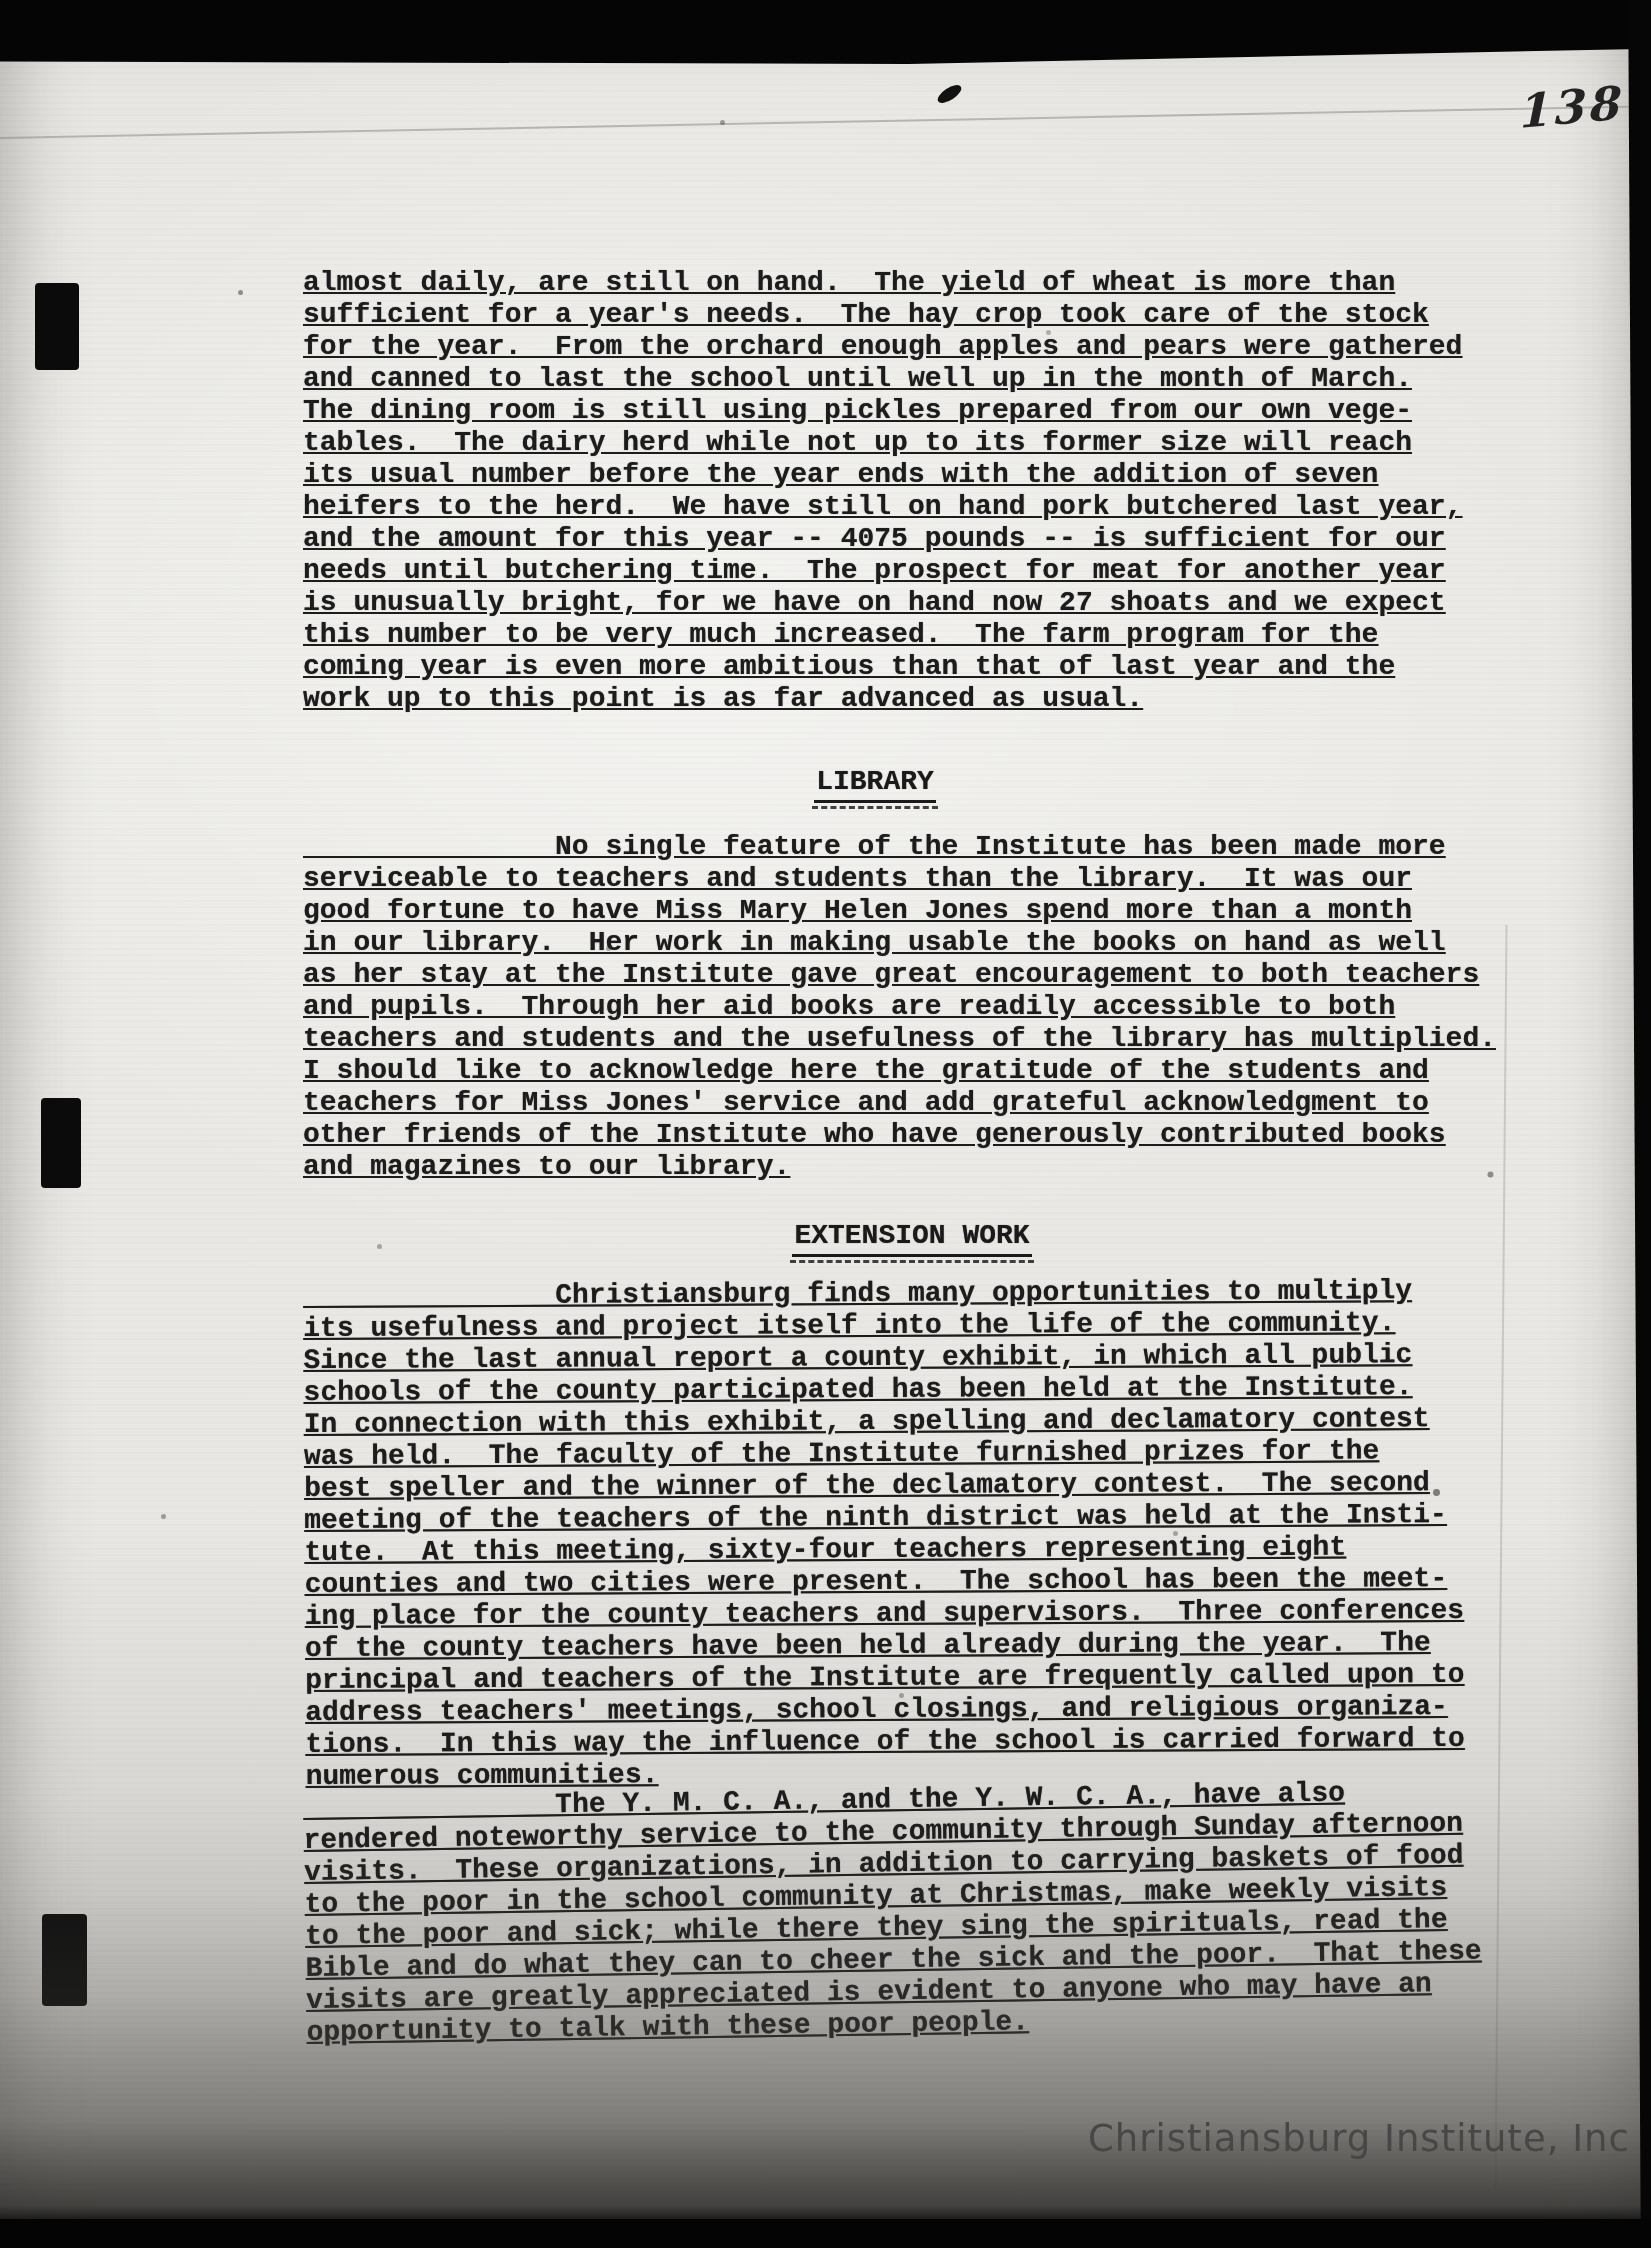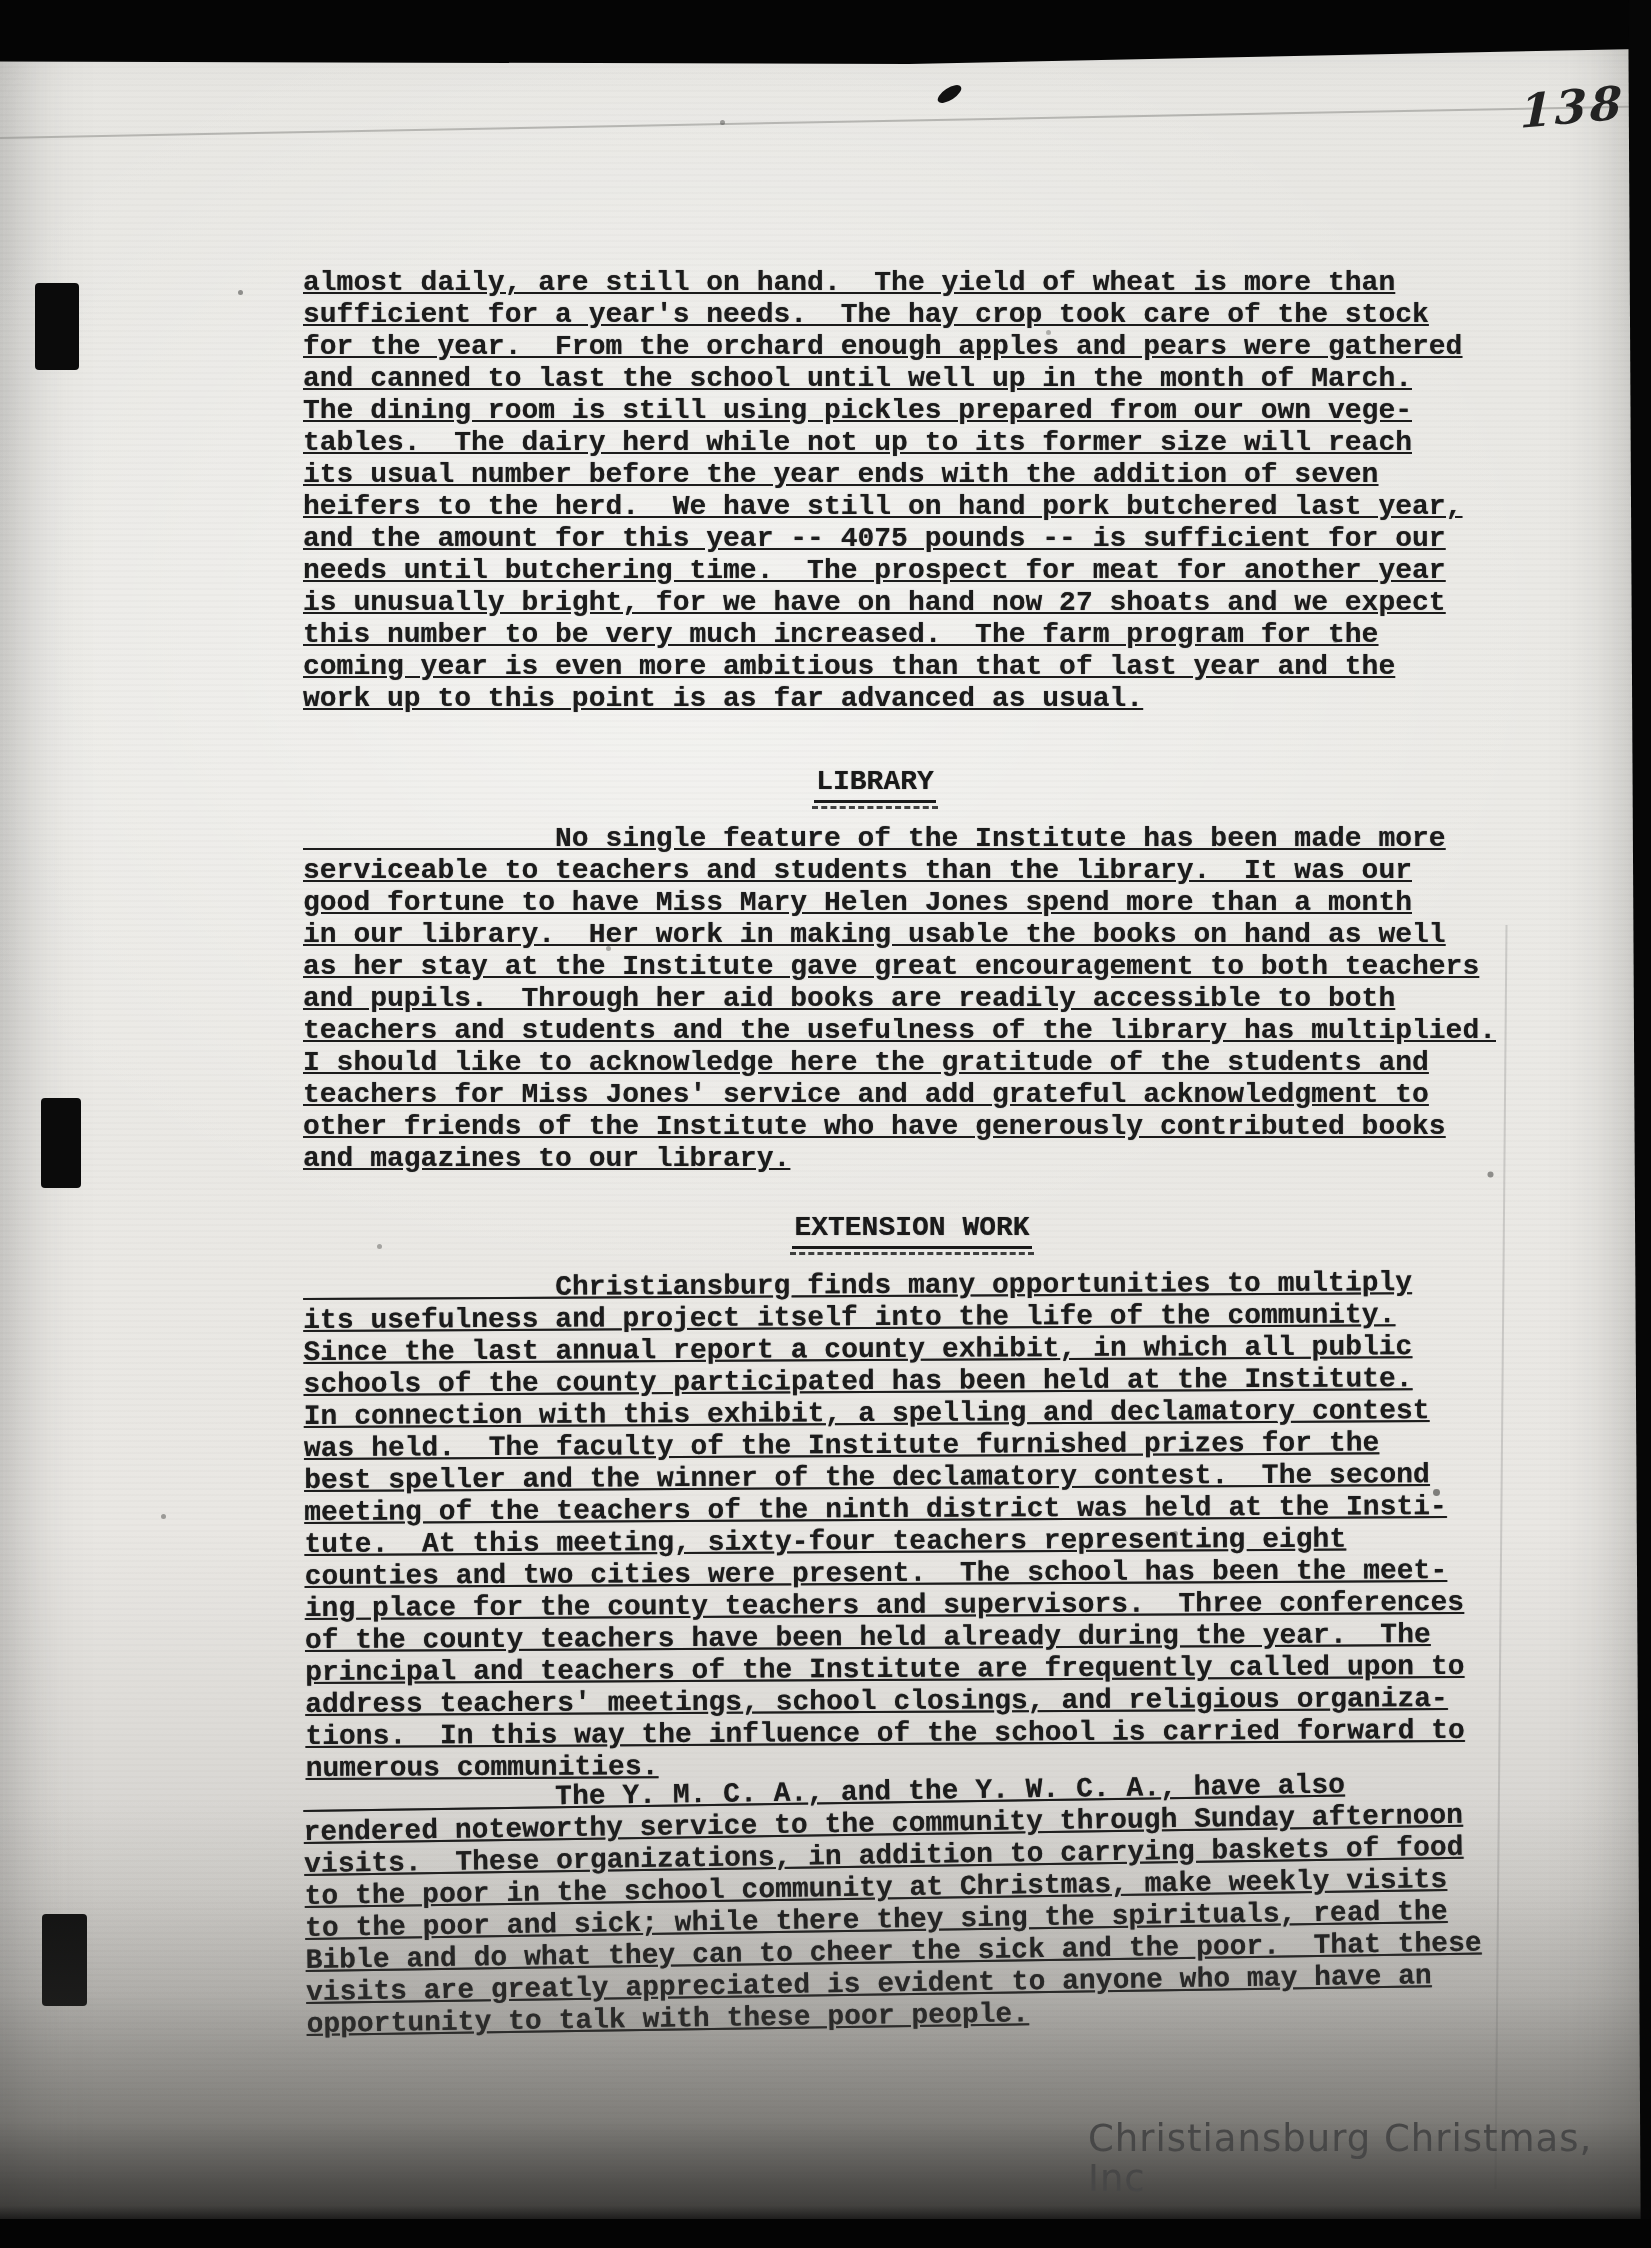--- a/index.html
+++ b/index.html
@@ -56,21 +56,21 @@
   }
   .content { position:absolute; left:303px; top:267px; width:1224px; z-index:3; color:#1c1c1c;text-decoration:underline; }
   pre.para {
     margin:0; white-space:pre;
     font:700 28px/32px "Liberation Mono", "DejaVu Sans Mono", monospace;
     text-shadow:0 0 1px rgba(25,25,25,0.65);
   }
   .p3 { transform:rotate(-0.3deg); transform-origin:0 0; }
   .p4 { transform:rotate(-0.85deg); transform-origin:0 0; margin-top:45px; }
   .hw { text-align:center; }
-  .hw1 { margin:52px 80px 20px 0; }
+  .hw1 { margin:52px 80px 28px 0; }
   .hw2 { margin:38px 6px 24px 0;text-align:center; }
   .heading {
     display:inline-block; position:relative; padding:0 2px 3px;
     font:700 28px/30px "Liberation Mono", "DejaVu Sans Mono", monospace;
     color:#1a1a1a; border-bottom:3px solid #1a1a1a;
     text-shadow:0 0 1px rgba(25,25,25,0.65);
   }
   .heading::after {
     content:""; position:absolute; left:-2px; right:-2px; bottom:-9px;
     border-bottom:3px dashed rgba(20,20,20,0.8);
@@ -165,18 +165,18 @@
 rendered noteworthy service to the community through Sunday afternoon
 visits.  These organizations, in addition to carrying baskets of food
 to the poor in the school community at Christmas, make weekly visits
 to the poor and sick; while there they sing the spirituals, read the
 Bible and do what they can to cheer the sick and the poor.  That these
 visits are greatly appreciated is evident to anyone who may have an
 opportunity to talk with these poor people.</pre>
 </main>
 
 <div class="bottom-shade"></div>
-<div class="watermark">Christiansburg Christmas, Inc</div>
+<div class="watermark">Christiansburg Institute, Inc</div>
 
 <div class="top-bar"></div>
 <div class="right-edge"></div>
 <div class="bottom-bar"></div>
 
 
 </body></html>

